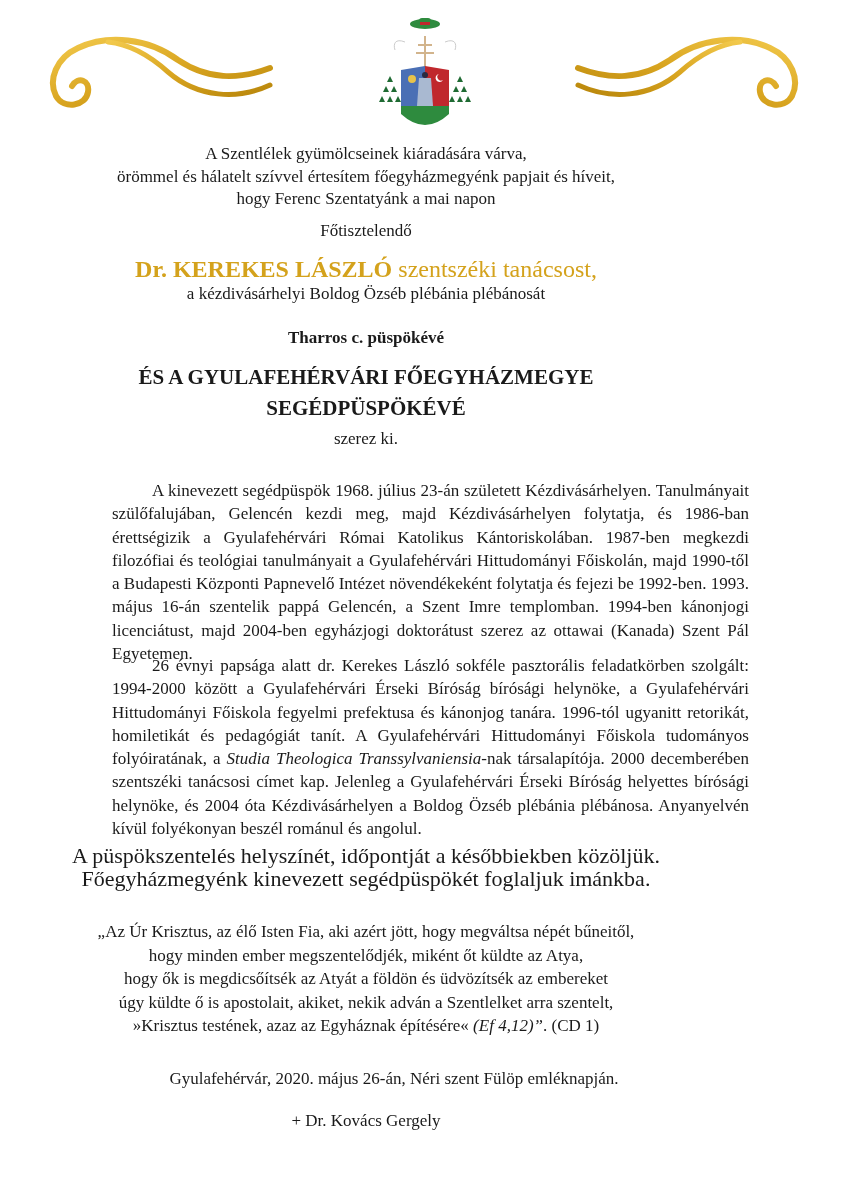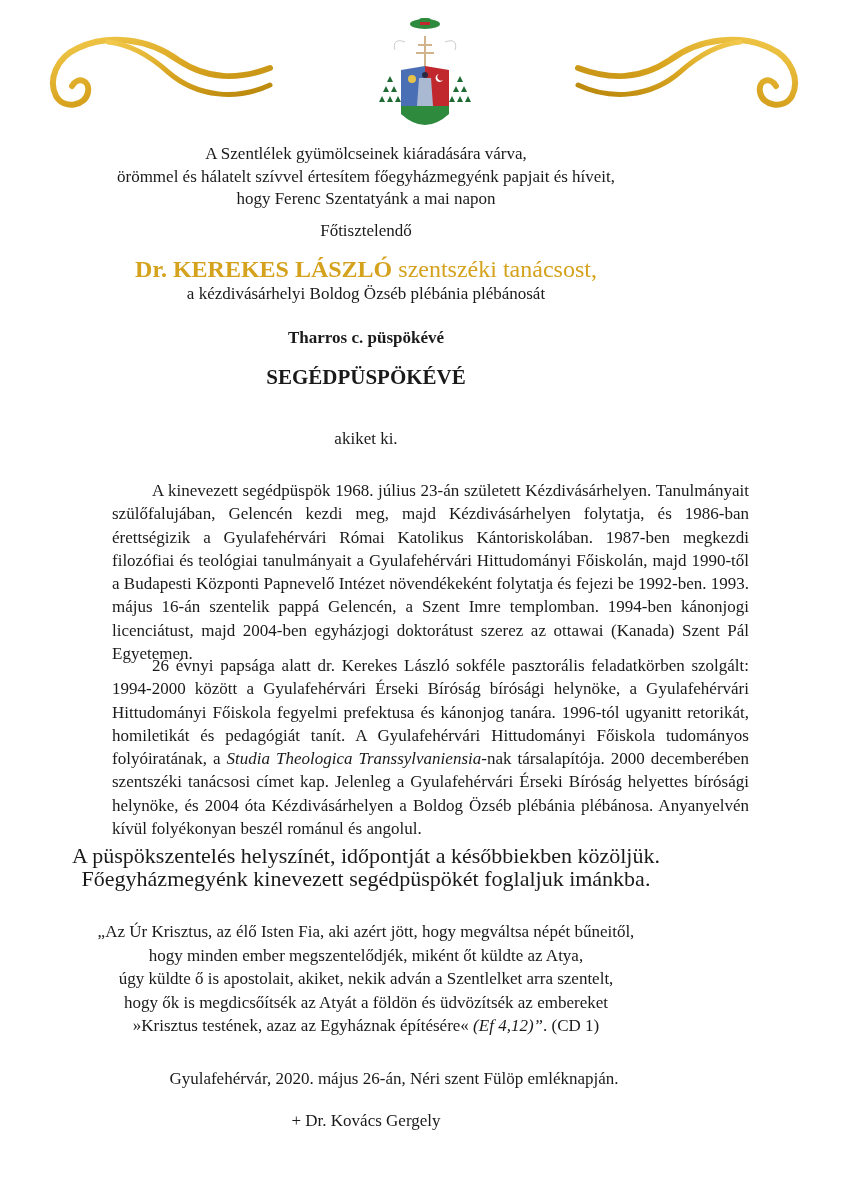--- a/index.html
+++ b/index.html
@@ -95,39 +95,40 @@
 
 <div class="center name-line">
   <b>Dr. KEREKES LÁSZLÓ</b><span class="rest"> szentszéki tanácsost,</span>
 </div>
 
 <div class="center parish">a kézdivásárhelyi Boldog Özséb plébánia plébánosát</div>
 
 <div class="center tharros">Tharros c. püspökévé</div>
 
 <div class="center big">
+  <div>ÉS A GYULAFEHÉRVÁRI FŐEGYHÁZMEGYE</div>
   <div>SEGÉDPÜSPÖKÉVÉ</div>
 </div>
 
-<div class="center nevezte">akiket ki.</div>
+<div class="center nevezte">szerez ki.</div>
 
 <p class="para p1">A kinevezett segédpüspök 1968. július 23-án született Kézdivásárhelyen. Tanulmányait szülőfalujában, Gelencén kezdi meg, majd Kézdivásárhelyen folytatja, és 1986-ban érettségizik a Gyulafehérvári Római Katolikus Kántoriskolában. 1987-ben megkezdi filozófiai és teológiai tanulmányait a Gyulafehérvári Hittudományi Főiskolán, majd 1990-től a Budapesti Központi Papnevelő Intézet növendékeként folytatja és fejezi be 1992-ben. 1993. május 16-án szentelik pappá Gelencén, a Szent Imre templomban. 1994-ben kánonjogi licenciátust, majd 2004-ben egyházjogi doktorátust szerez az ottawai (Kanada) Szent Pál Egyetemen.</p>
 
 <p class="para p2"><span>26 évnyi papsága alatt dr. Kerekes László sokféle pasztorális feladatkörben szolgált: 1994-2000 között a Gyulafehérvári Érseki Bíróság bírósági helynöke, a Gyulafehérvári Hittudományi Főiskola fegyelmi prefektusa és kánonjog tanára. 1996-tól ugyanitt retorikát, homiletikát és pedagógiát tanít. A Gyulafehérvári Hittudományi Főiskola tudományos folyóiratának, a </span><i>Studia Theologica Transsylvaniensia</i><span>-nak társalapítója. 2000 decemberében szentszéki tanácsosi címet kap. Jelenleg a Gyulafehérvári Érseki Bíróság helyettes bírósági helynöke, és 2004 óta Kézdivásárhelyen a Boldog Özséb plébánia plébánosa. Anyanyelvén kívül folyékonyan beszél románul és angolul.</span></p>
 
 <div class="center closing">
   <div>A püspökszentelés helyszínét, időpontját a későbbiekben közöljük.</div>
   <div>Főegyházmegyénk kinevezett segédpüspökét foglaljuk imánkba.</div>
 </div>
 
 <div class="center quote">
   <div>„Az Úr Krisztus, az élő Isten Fia, aki azért jött, hogy megváltsa népét bűneitől,</div>
   <div>hogy minden ember megszentelődjék, miként őt küldte az Atya,</div>
+  <div>hogy ők is megdicsőítsék az Atyát a földön és üdvözítsék az embereket</div>
   <div>úgy küldte ő is apostolait, akiket, nekik adván a Szentlelket arra szentelt,</div>
-  <div>hogy ők is megdicsőítsék az Atyát a földön és üdvözítsék az embereket</div>
   <div><span>»Krisztus testének, azaz az Egyháznak építésére« </span><i>(Ef 4,12)”</i><span>. (CD 1)</span></div>
 </div>
 
 <div class="center date">Gyulafehérvár, 2020. május 26-án, Néri szent Fülöp emléknapján.</div>
 
 <div class="center sign">
   <div>+ Dr. Kovács Gergely</div>
 </div>
 
 </body></html>

